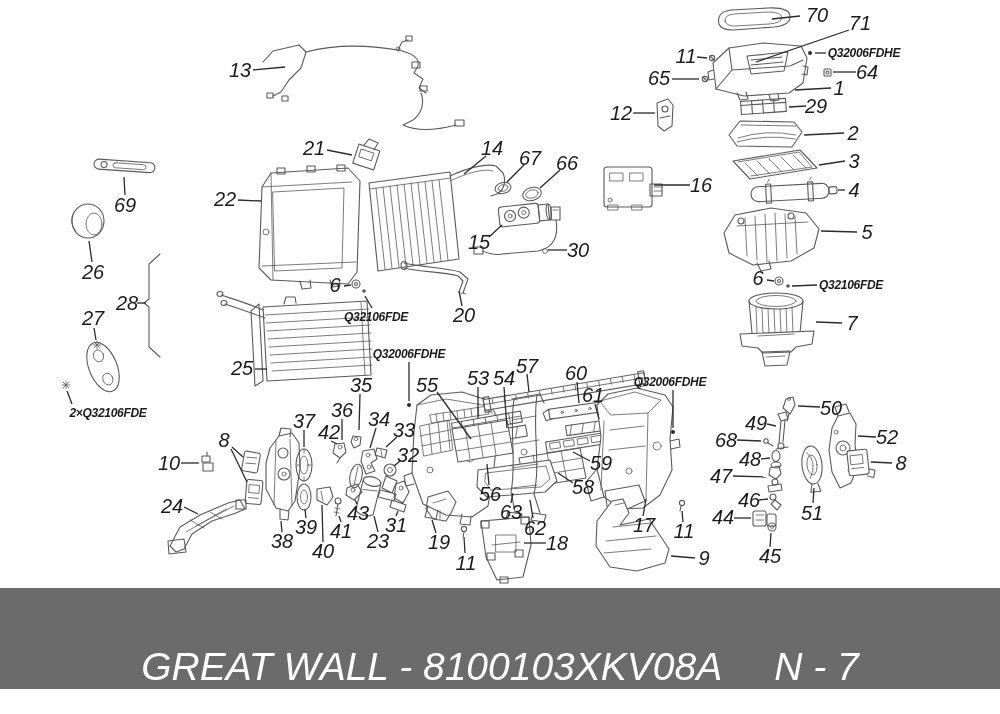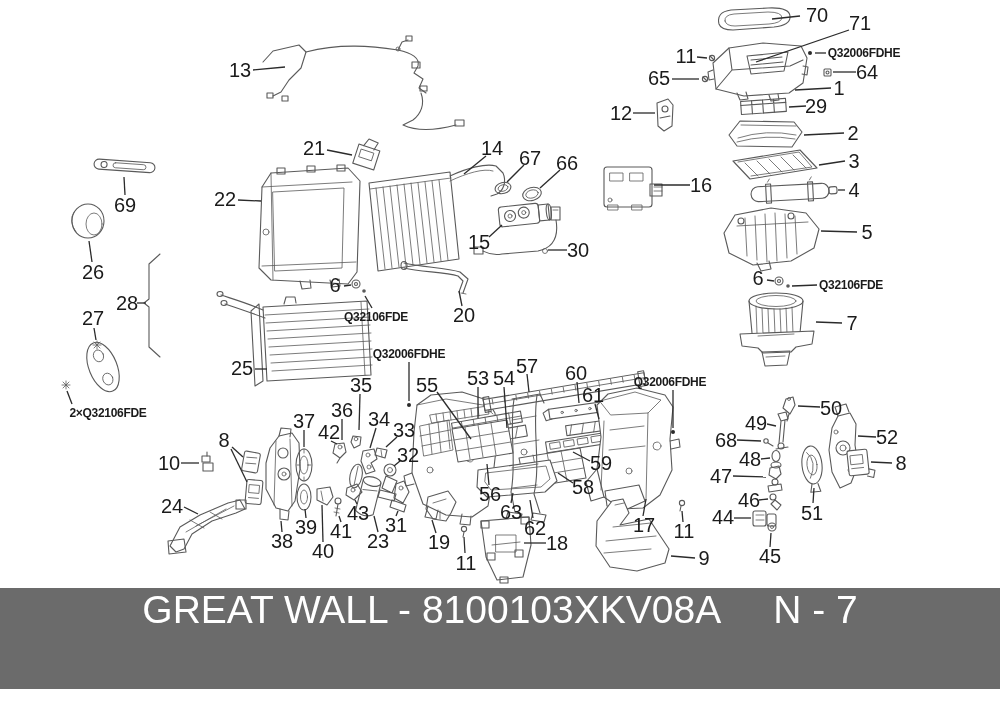--- a/index.html
+++ b/index.html
@@ -1,27 +1,27 @@
 <!DOCTYPE html>
 <html><head>
 <meta charset="utf-8">
 <style>
   html,body{margin:0;padding:0;background:#fff;}
-  .page{position:relative;width:1000px;height:714px;background:#fff;overflow:hidden;font-family:"Liberation Sans",sans-serif;}
+  .page{position:relative;width:1000px;height:714px;background:#fff;overflow:hidden;font-family:"Liberation Sans",sans-serif;font-style:italic;}
   .diagram{position:absolute;left:0;top:0;width:1000px;height:613px;}
   .parts{stroke:#5a5a5a;stroke-width:1.1;fill:none;stroke-linejoin:round;stroke-linecap:round;}
   .parts .w{fill:#ffffff;}
   .parts .f{fill:#5a5a5a;stroke:none;}
   .parts .thin{stroke-width:0.8;}
   .lbl{fill:#1b1b1b;text-anchor:middle;dominant-baseline:central;stroke:none;}
   .num{font-family:"Liberation Sans",sans-serif;font-size:20px;}
   .code{font-family:"Liberation Sans",sans-serif;font-size:12px;font-weight:bold;letter-spacing:-0.3px;}
   .leader{stroke:#2b2b2b;stroke-width:1.3;fill:none;}
   .ldot{fill:#2b2b2b;stroke:none;}
-  .footer{position:absolute;left:0;top:588px;width:1000px;height:101px;background:#6b6b6b;display:flex;align-items:flex-start;justify-content:center;gap:52px;}
+  .footer{position:absolute;left:0;top:588px;width:1000px;height:101px;background:#6b6b6b;display:flex;align-items:flex-end;justify-content:center;gap:52px;}
   .ft{color:#ffffff;font-family:"Liberation Sans",sans-serif;font-size:39px;white-space:pre;}
 </style>
 </head>
 <body>
 
 <div class="page">
   <svg class="diagram" viewBox="0 0 1000 613">
     <g class="parts">
 
       <g>

